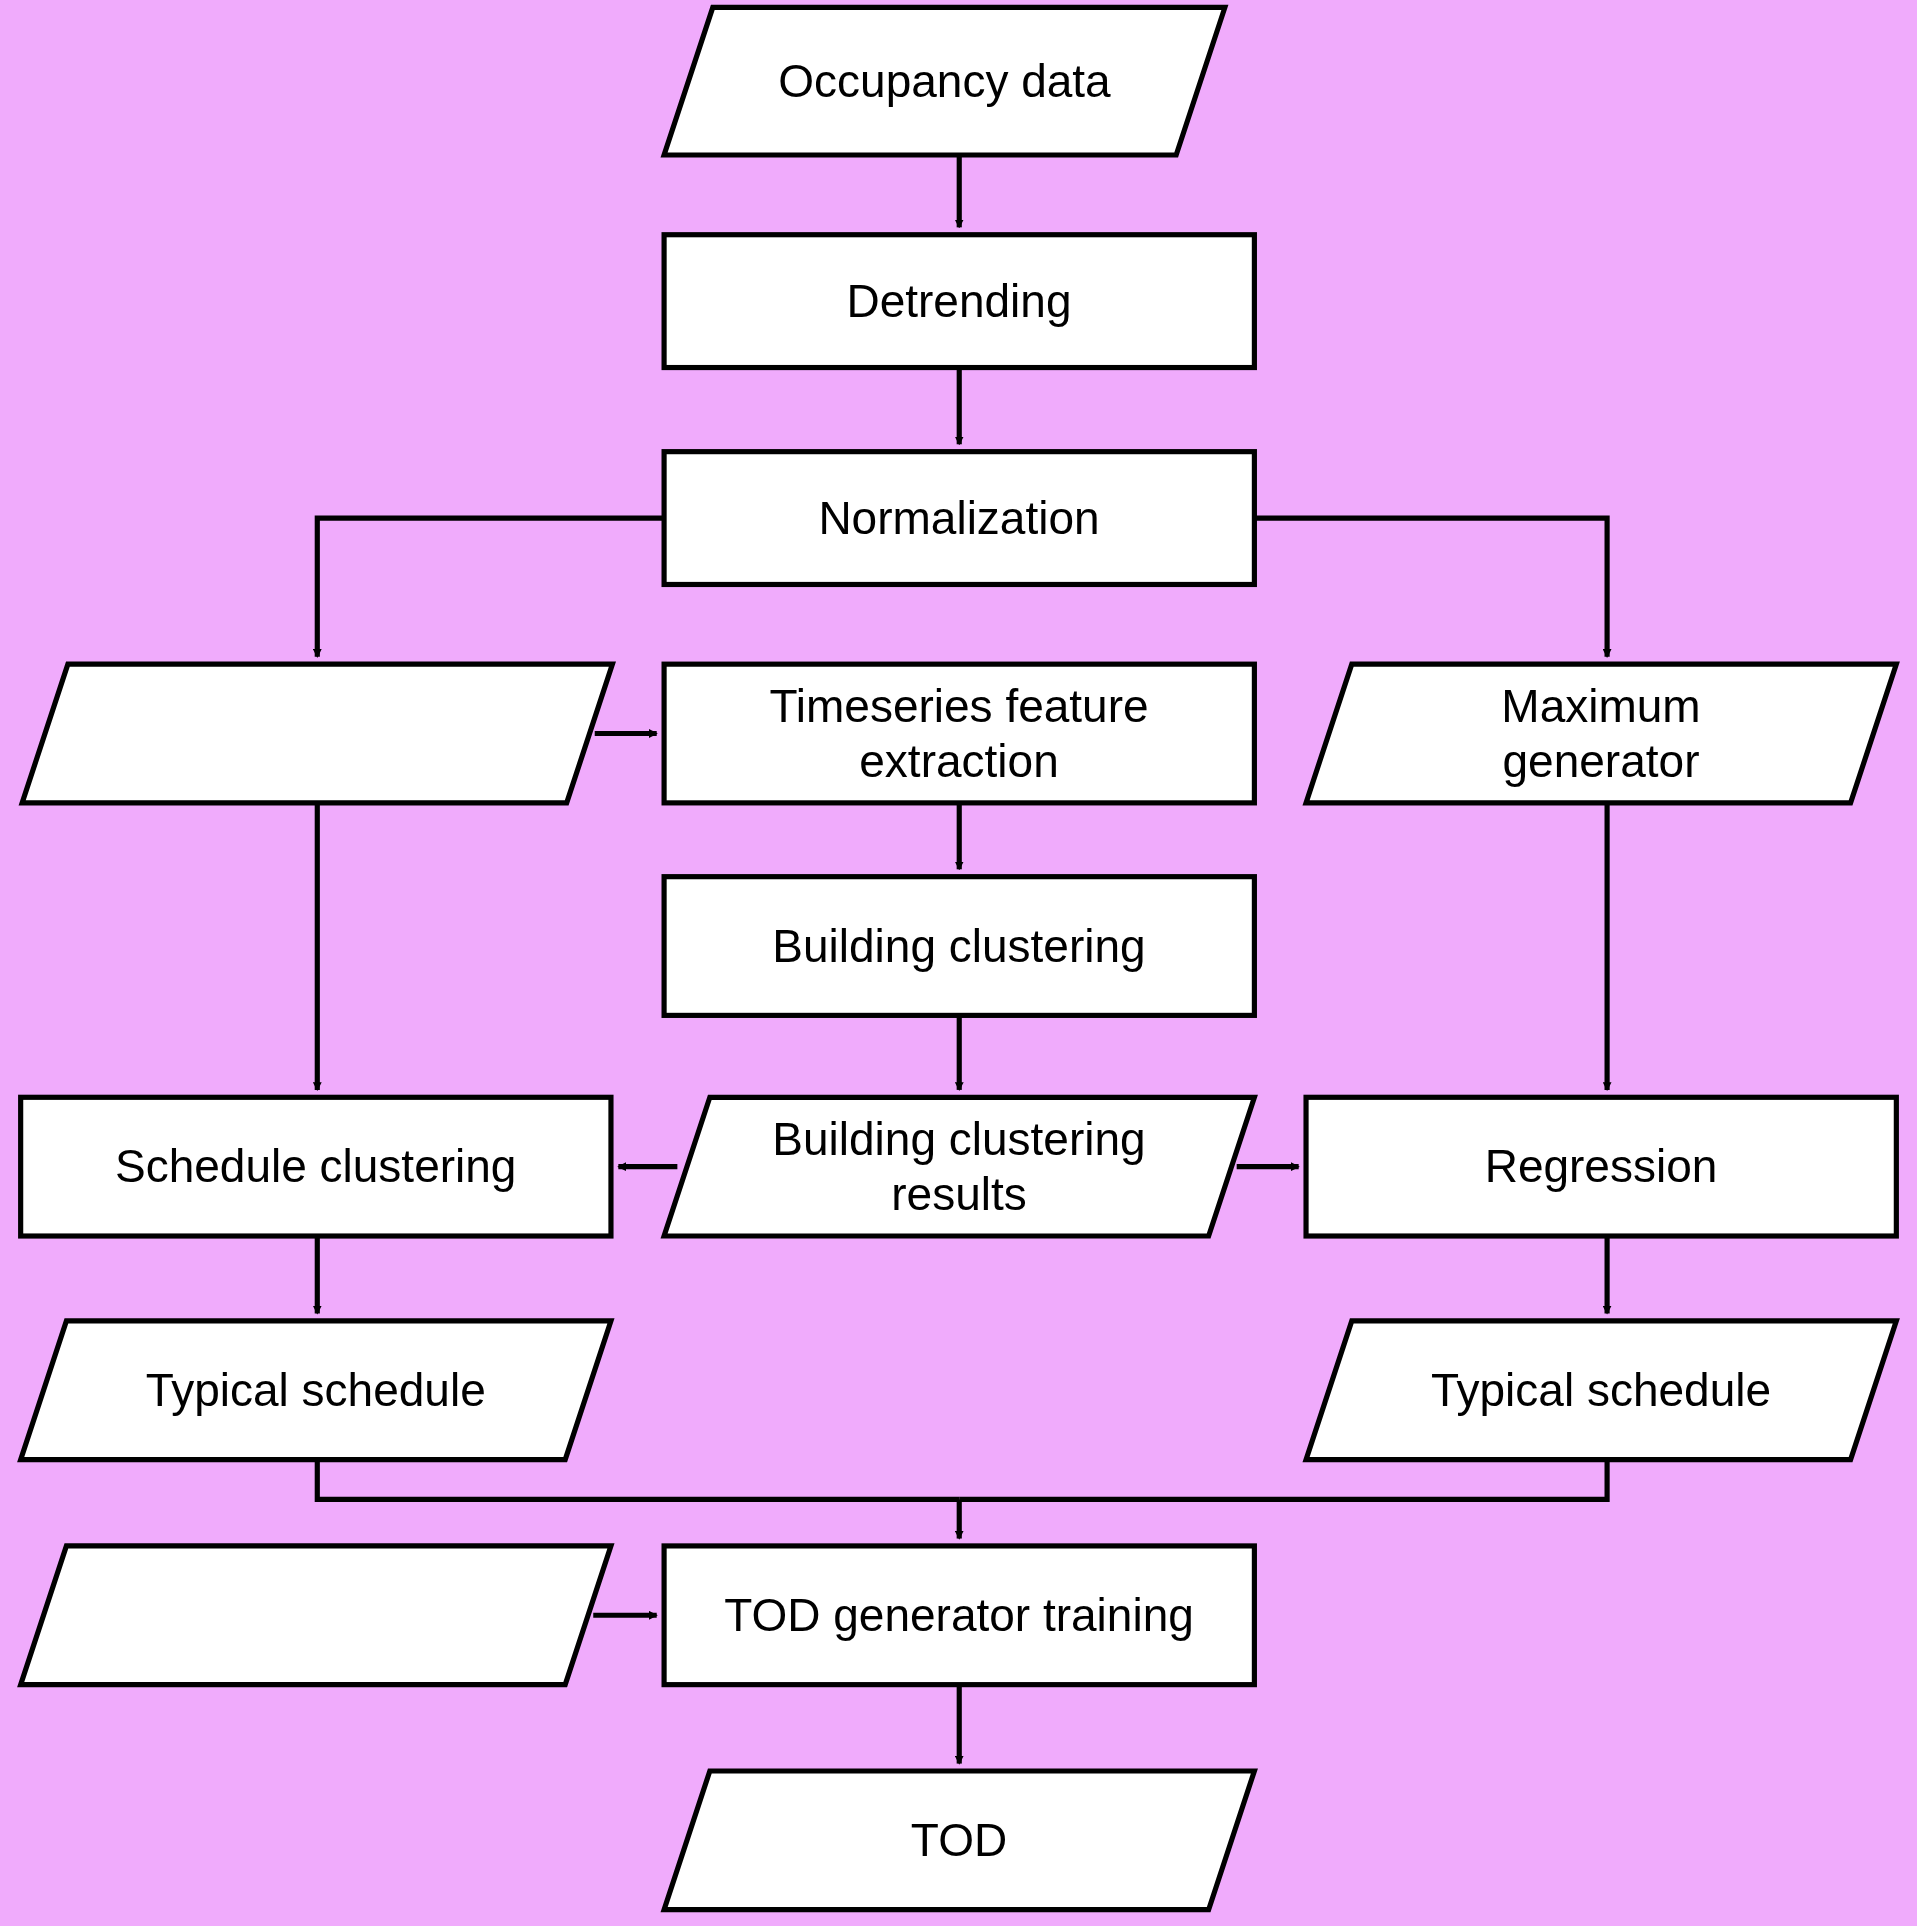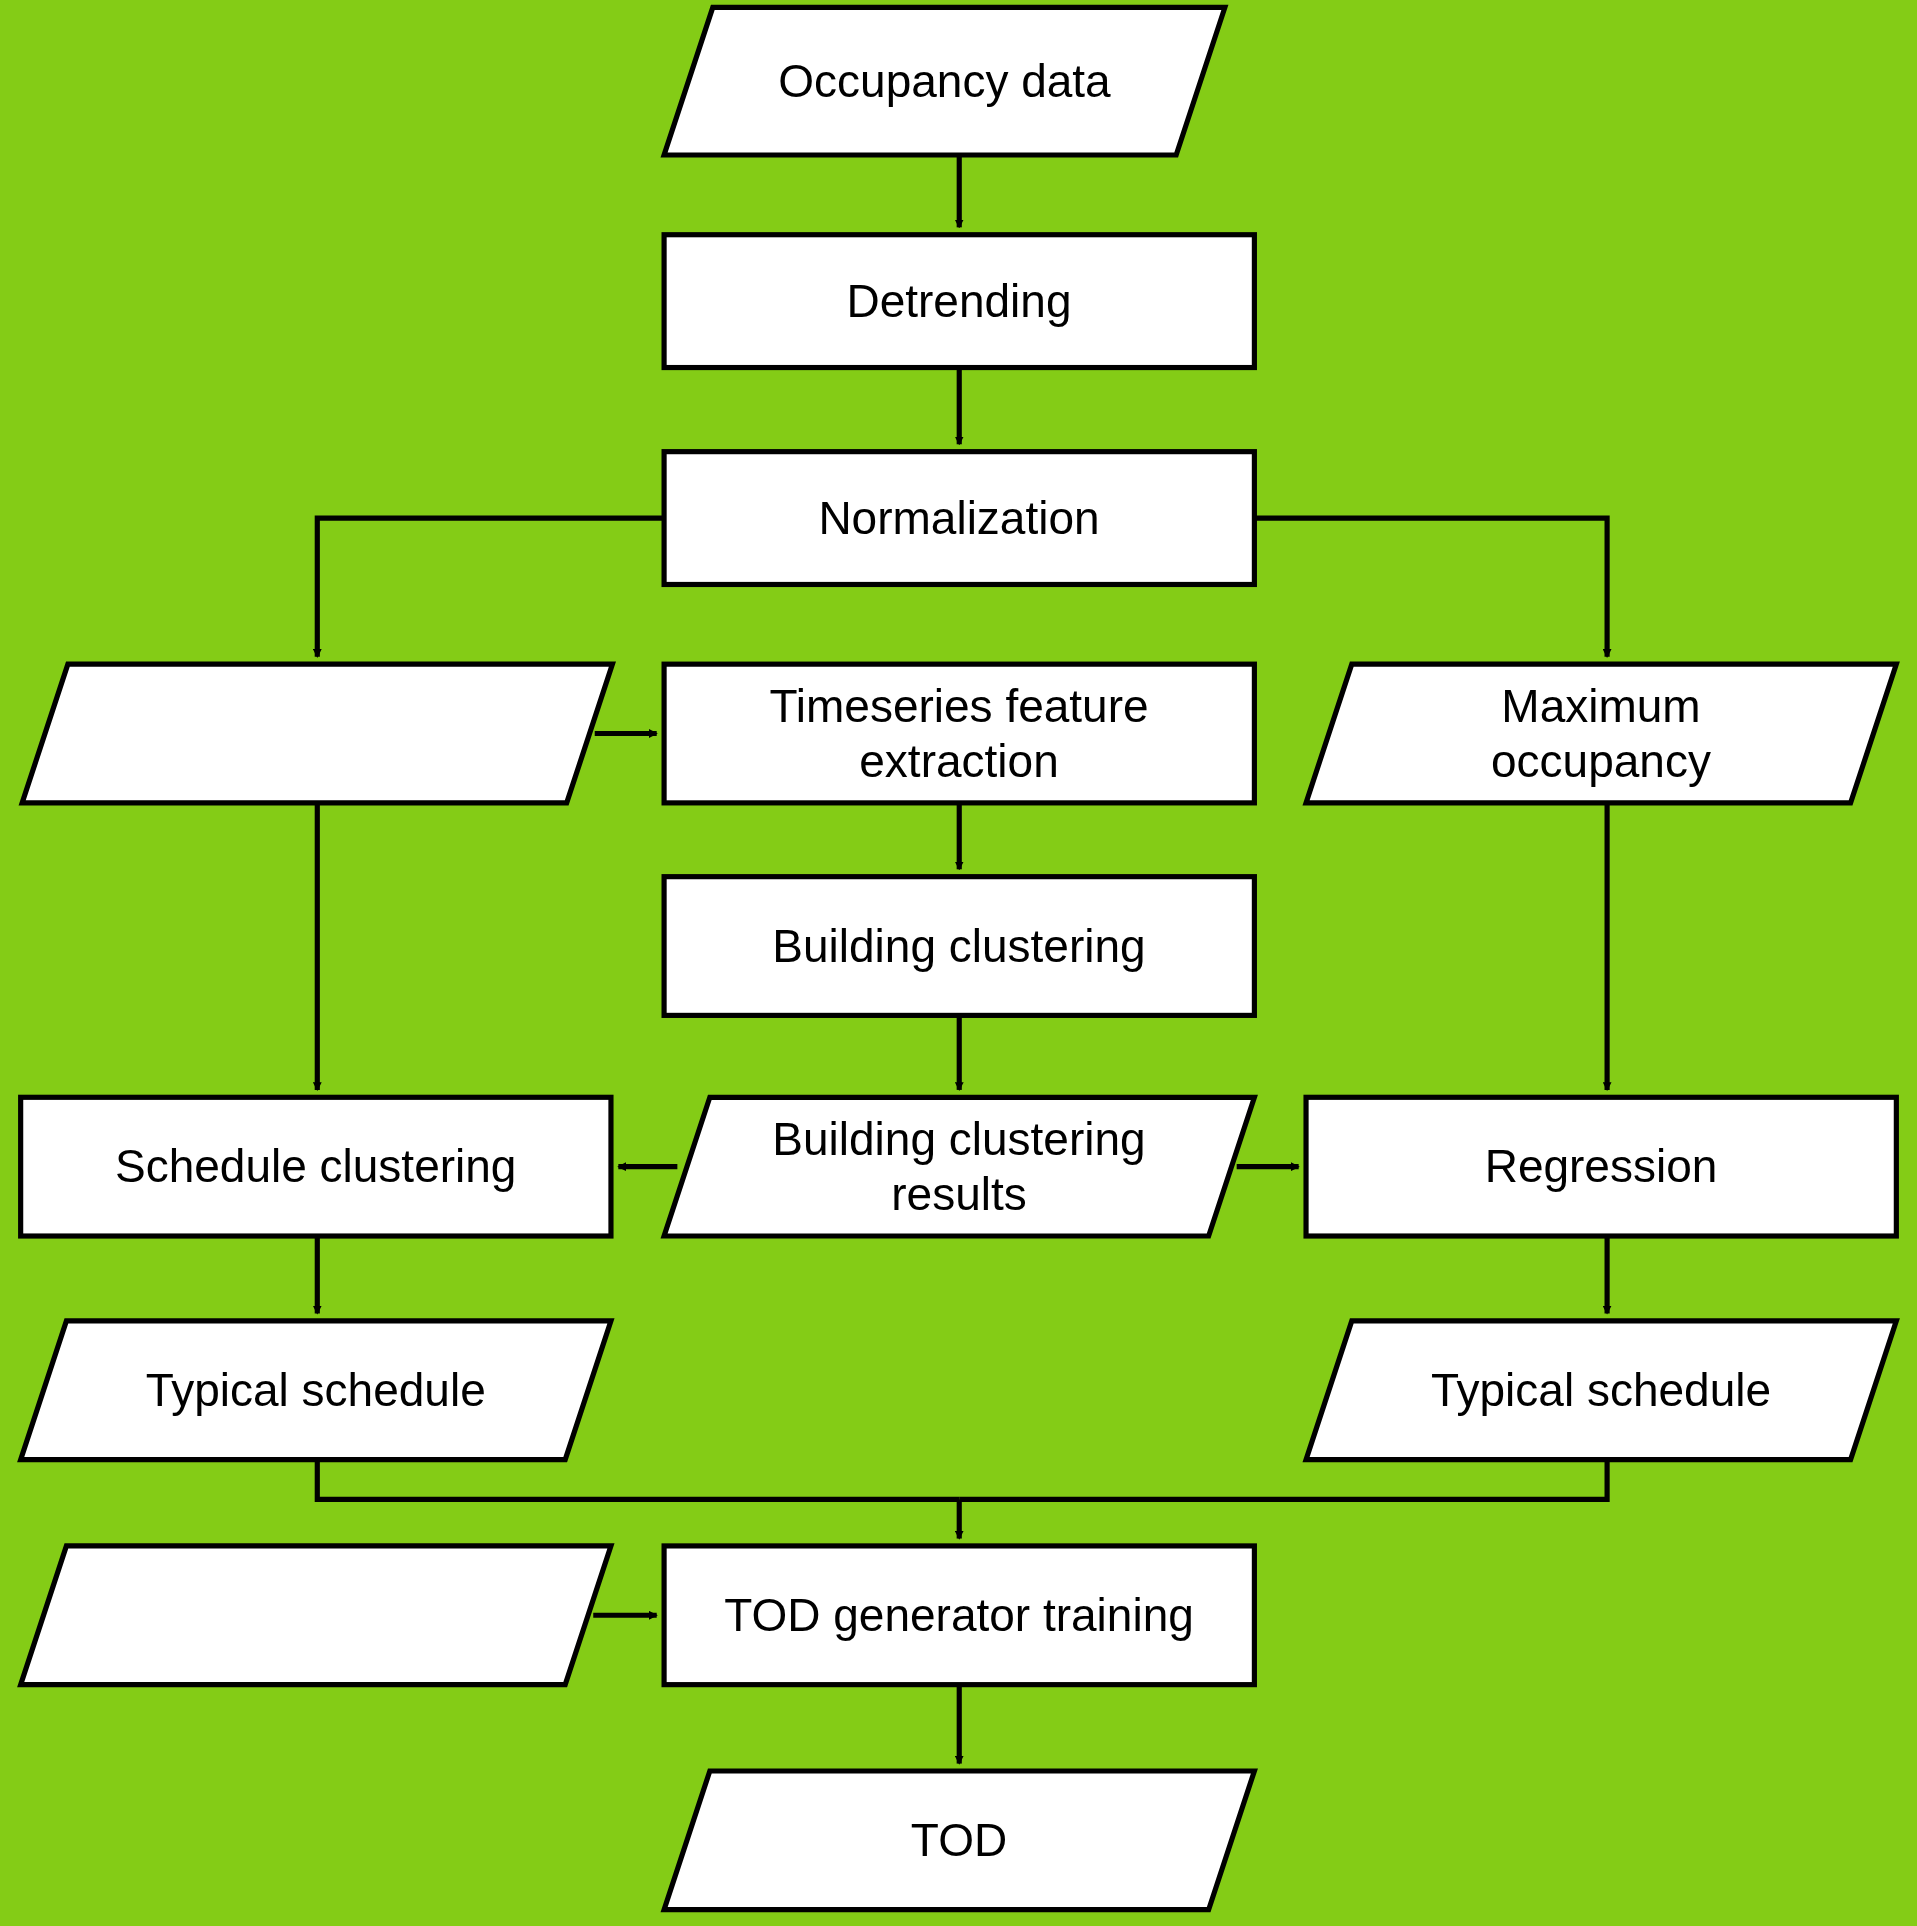--- a/index.html
+++ b/index.html
@@ -7,21 +7,21 @@
     padding: 0;
     background: #ffffff;
   }
   body {
     font-family: "Liberation Sans", sans-serif;
   }
   #flow-root {
     position: relative;
     width: 1917px;
     height: 1926px;
-    background: #84cc16;
+    background: #f0abfc;
     overflow: hidden;
   }
   #flow-svg {
     position: absolute;
     left: 0;
     top: 0;
     width: 1917px;
     height: 1926px;
   }
   .node-label {
@@ -127,21 +127,21 @@
 
   <div class="node-label" style="left:664px; top:235px; width:590px; height:133px;">Detrending</div>
 
   <div class="node-label" style="left:664px; top:452px; width:590px; height:133px;">Normalization</div>
 
 
   <div class="node-label" style="left:664px; top:664px; width:590px; height:139px;">Timeseries feature
 extraction</div>
 
   <div class="node-label" style="left:1306px; top:664px; width:590px; height:139px;">Maximum
-occupancy</div>
+generator</div>
 
   <div class="node-label" style="left:664px; top:877px; width:590px; height:139px;">Building clustering</div>
 
   <div class="node-label" style="left:20.7px; top:1097px; width:590px; height:139px;">Schedule clustering</div>
 
   <div class="node-label" style="left:664px; top:1097px; width:590px; height:139px;">Building clustering
 results</div>
 
   <div class="node-label" style="left:1306px; top:1097px; width:590px; height:139px;">Regression</div>
 

